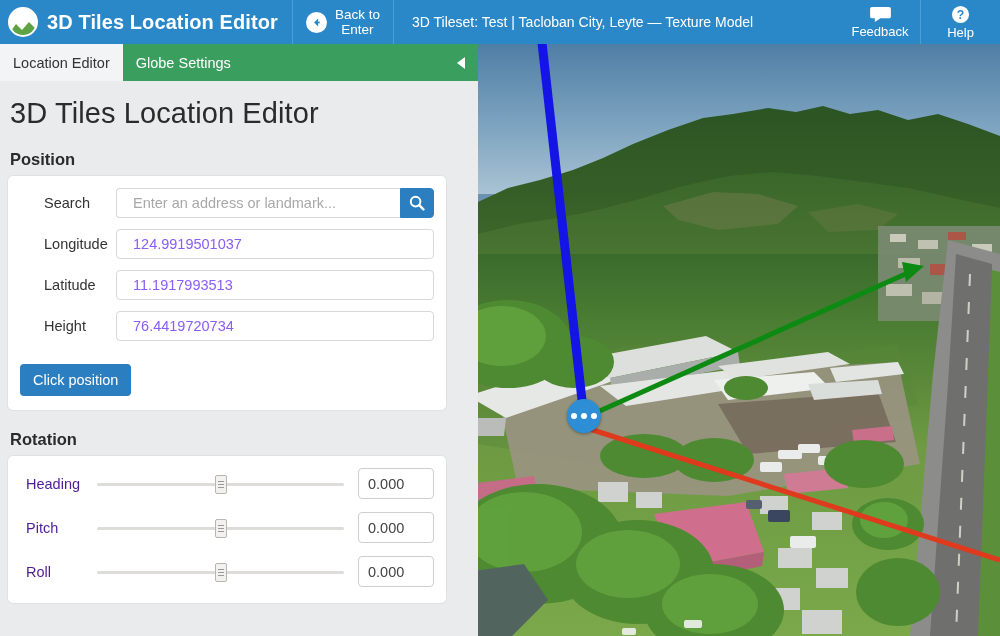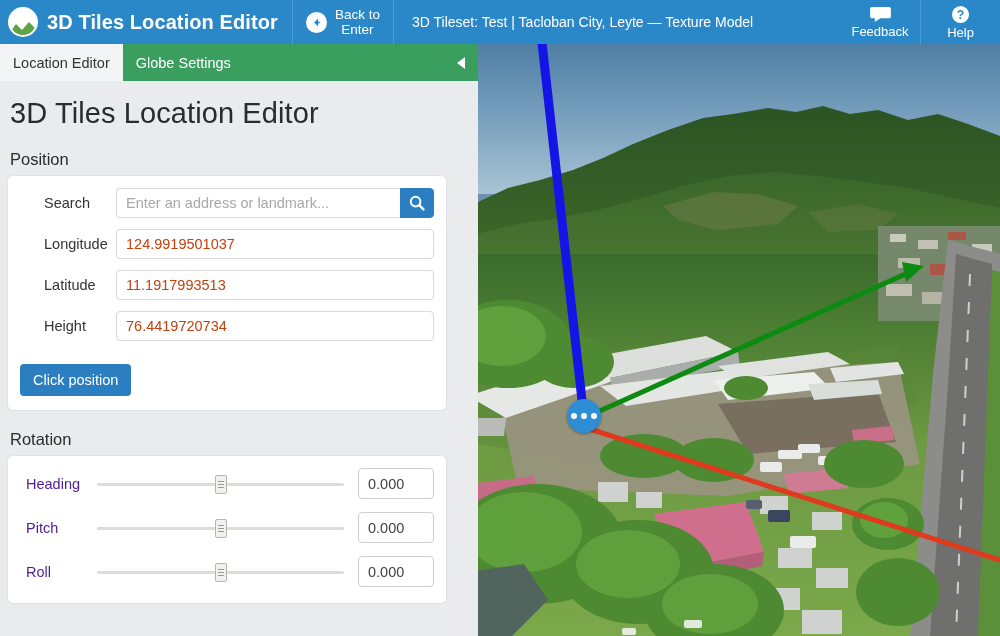--- a/index.html
+++ b/index.html
@@ -91,38 +91,38 @@
     font-size: 29px; color: #2b2b2b; font-weight: normal;
     margin: 8px 0 12px 2px; letter-spacing: .1px;
   }
   .btn-primary {
     display: inline-flex; align-items: center; gap: 7px;
     background: #2b7fc0; color: #fff; border: none; border-radius: 4px;
     font-size: 14.5px; padding: 8px 13px; cursor: pointer;
     font-family: "Liberation Sans", sans-serif;
   }
   .section-title {
-    font-size: 16.5px; color: #2b2b2b; font-weight: normal;
+    font-size: 16.5px; color: #2b2b2b; font-weight: bold;
     margin: 20px 0 7px 2px;
   }
   .card {
     background: #fff; border-radius: 5px; padding: 12px 12px 14px 12px;
     box-shadow: 0 0 0 1px rgba(0,0,0,.04);
   }
   .field-row {
     display: flex; align-items: center; margin-bottom: 11px; margin-left: 18px;
   }
   .field-row:last-child { margin-bottom: 0; }
   .field-label {
     width: 78px; flex: 0 0 78px; font-size: 14.5px; color: #333;
     padding-left: 6px;
   }
   .input {
     flex: 1 1 auto; height: 30px; border: 1px solid #d8d8d8; border-radius: 4px;
-    padding: 0 9px; font-size: 14.5px; color: #c2410c; background: #fff;
+    padding: 0 16px; font-size: 14.5px; color: #8b5cf6; background: #fff;
     font-family: "Liberation Sans", sans-serif; min-width: 0;
   }
   .input::placeholder { color: #a8a8a8; }
   .search-wrap { flex: 1 1 auto; display: flex; min-width: 0; }
   .search-wrap .input { border-radius: 4px 0 0 4px; border-right: none; }
   .search-btn {
     width: 34px; flex: 0 0 34px; background: #2b7fc0; border: 1px solid #2b7fc0;
     border-radius: 0 4px 4px 0; display: flex; align-items: center;
     justify-content: center; cursor: pointer;
   }

